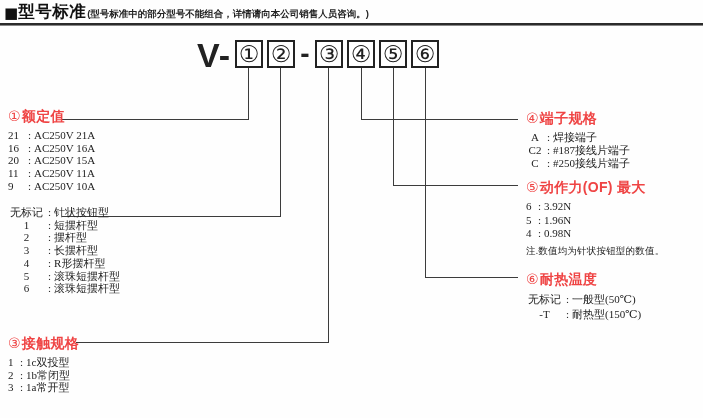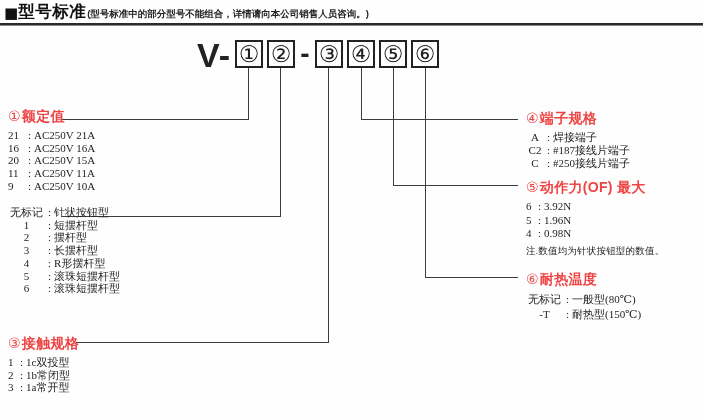--- a/index.html
+++ b/index.html
@@ -216,21 +216,21 @@
         <span class="label">0.98N</span>
       </div>
     <div class="note">注.数值均为针状按钮型的数值。</div>
   </section>
 
   <section class="sec s6" style="left:526px; top:271px;">
     <h2><span class="num">⑥</span><span>耐热温度</span></h2>
     <div class="row">
         <span class="code">无标记</span>
         <span class="colon">:</span>
-        <span class="label">一般型(80℃)</span>
+        <span class="label">一般型(50℃)</span>
       </div>
     <div class="row">
         <span class="code">-T</span>
         <span class="colon">:</span>
         <span class="label">耐热型(150℃)</span>
       </div>
   </section>
 
 </div>
 

